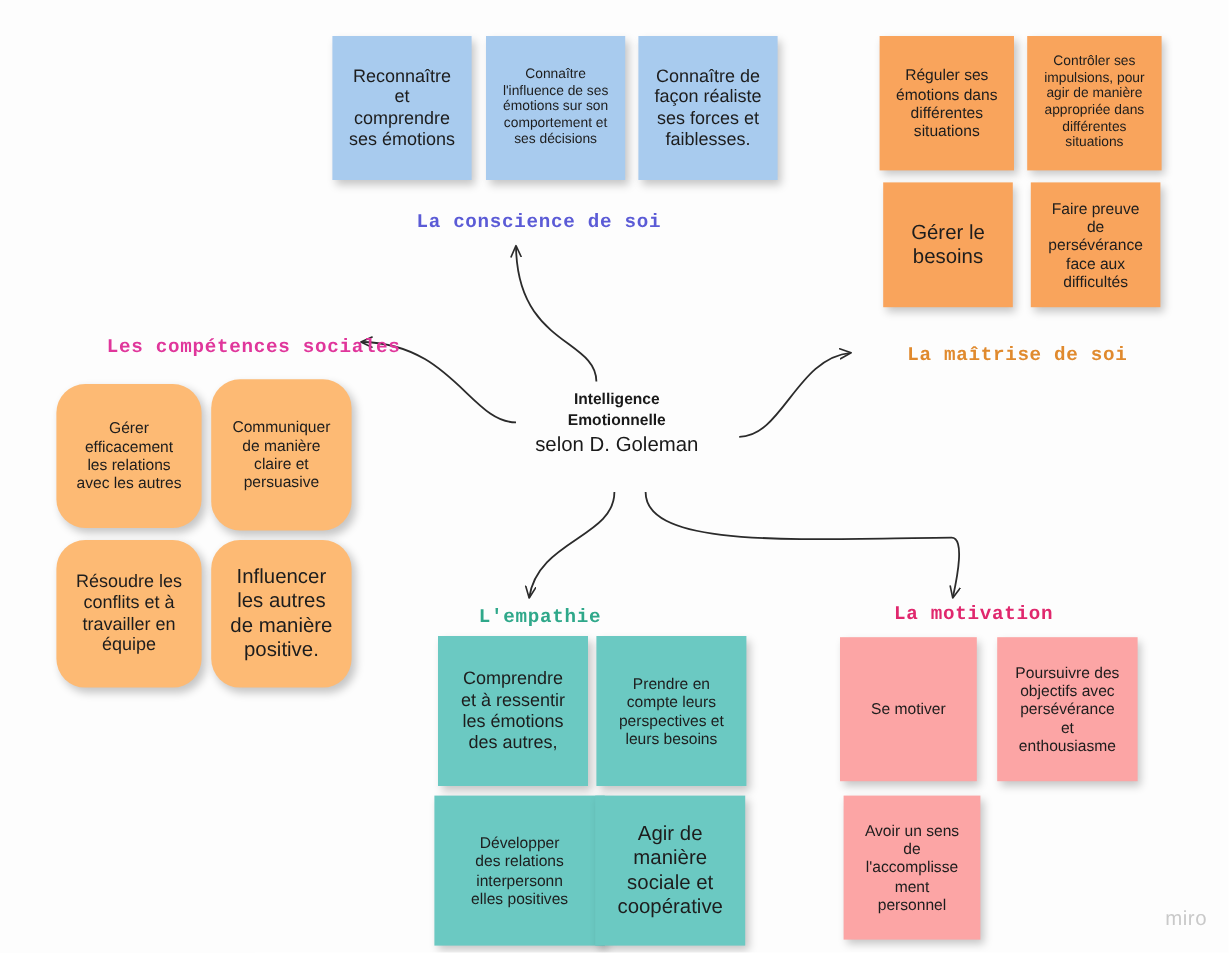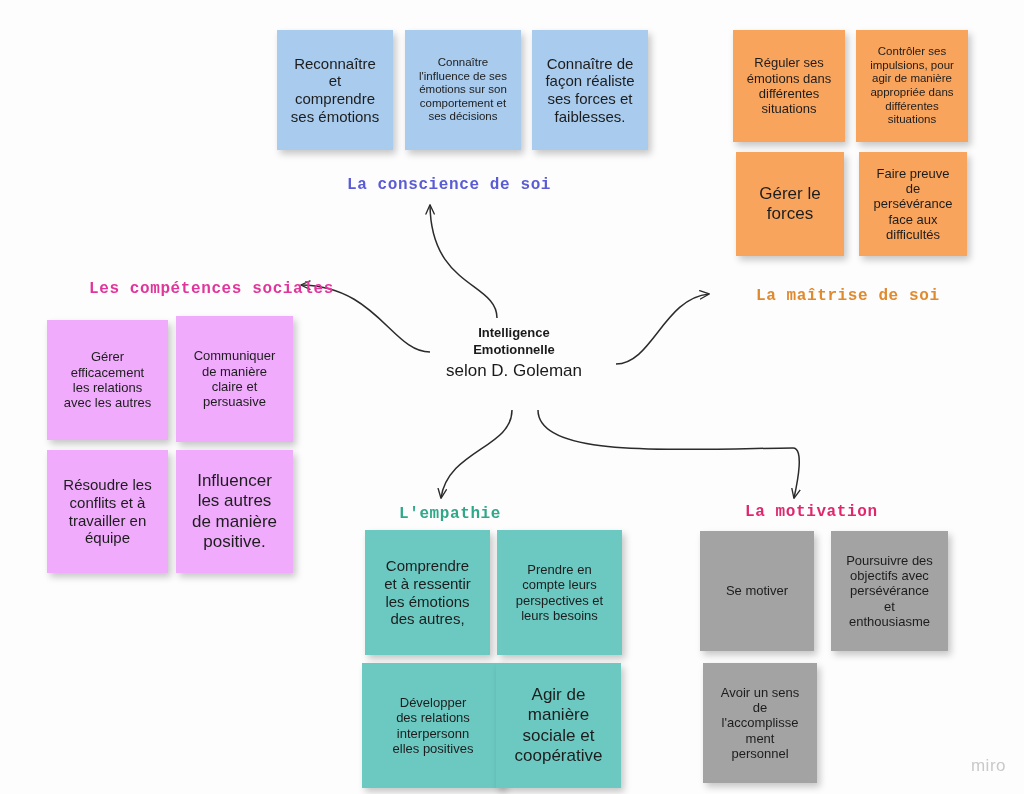--- a/index.html
+++ b/index.html
@@ -35,23 +35,23 @@
     text-align: center;
     color: #1d1d1d;
     line-height: 1.18;
     padding: 6px 7px;
     box-shadow: 3px 4px 7px rgba(0,0,0,0.22);
     font-family: "Liberation Sans", sans-serif;
     white-space: pre-line;
   }
   .note.blue   { background: #a8cbee; margin-left: 47px; }
   .note.orange { background: #f9a45c; }
-  .note.pink   { background: #f0abfc; }
+  .note.pink   { background: #fdba74; border-radius: 24px; }
   .note.teal   { background: #6bc9c2; }
-  .note.salmon { background: #a3a3a3; }
+  .note.salmon { background: #fca5a5; }
 
   .fs-xs { font-size: 11.5px; }
   .fs-s  { font-size: 13px; }
   .fs-m  { font-size: 15px; }
   .fs-l  { font-size: 17px; }
 
   
   .branch-label {
     position: absolute;
     font-family: Liberation Mono, monospace;
@@ -147,21 +147,21 @@
 émotions dans
 différentes
 situations</div>
   <div class="note orange fs-xs" style="left:856px;top:30px;width:112px;height:112px;">Contrôler ses
 impulsions, pour
 agir de manière
 appropriée dans
 différentes
 situations</div>
   <div class="note orange fs-l" style="left:736px;top:152px;width:108px;height:104px;">Gérer le
-forces</div>
+besoins</div>
   <div class="note orange fs-s" style="left:859px;top:152px;width:108px;height:104px;">Faire preuve
 de
 persévérance
 face aux
 difficultés</div>
   <div class="branch-label lbl-maitrise" style="left:756px;top:287px;">La maîtrise de soi</div>
 
   <div class="branch-label lbl-sociales" style="left:89px;top:280px;">Les compétences sociales</div>
   <div class="note pink fs-s" style="left:47px;top:320px;width:121px;height:120px;">Gérer
 efficacement

